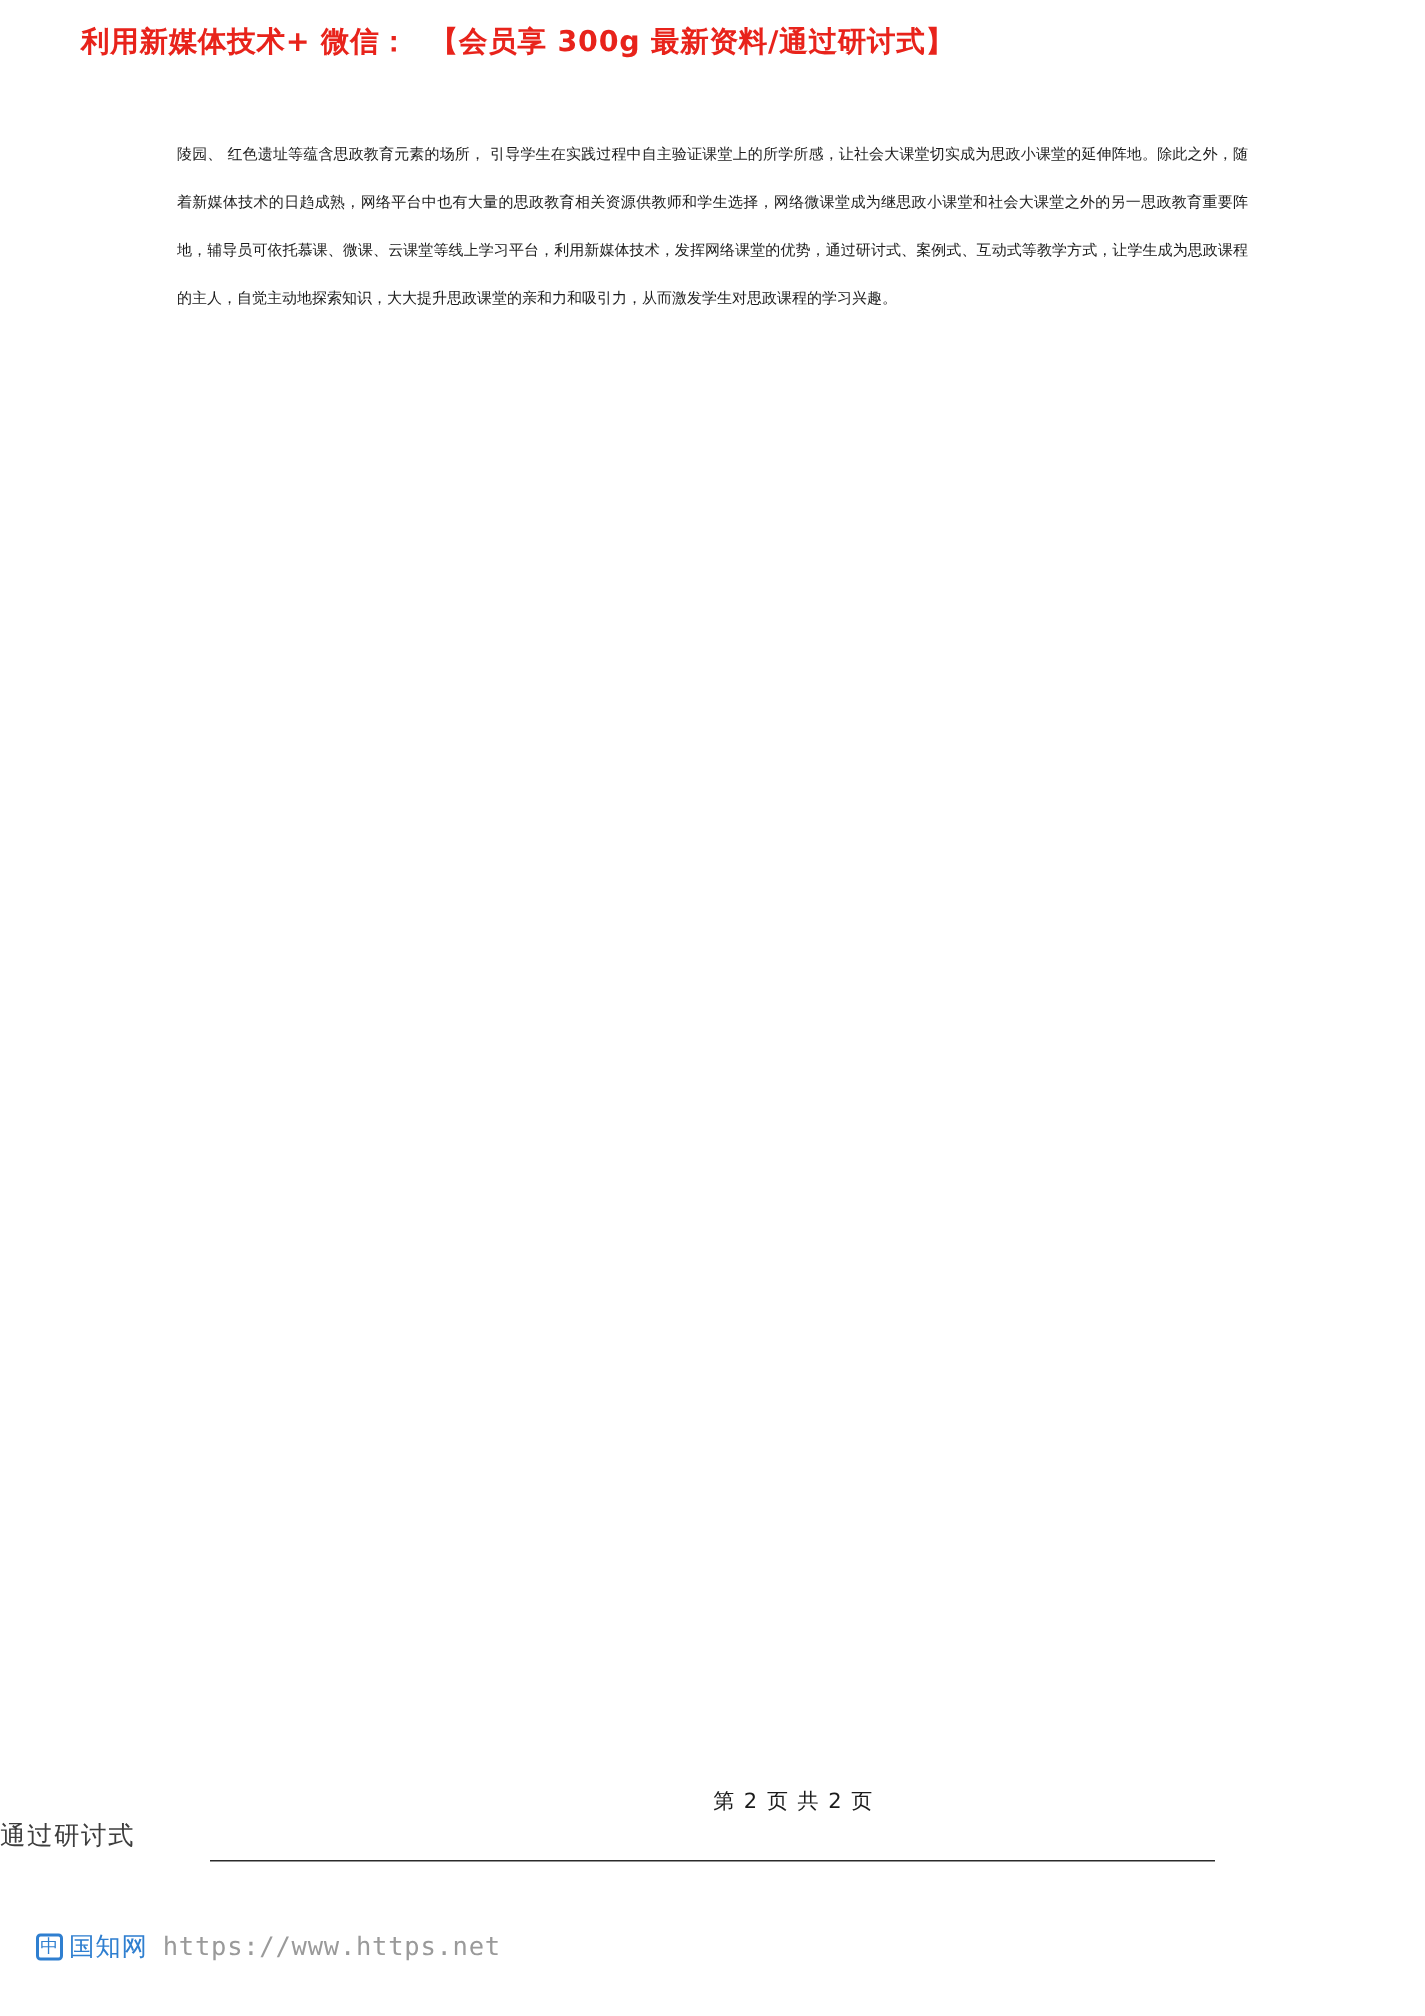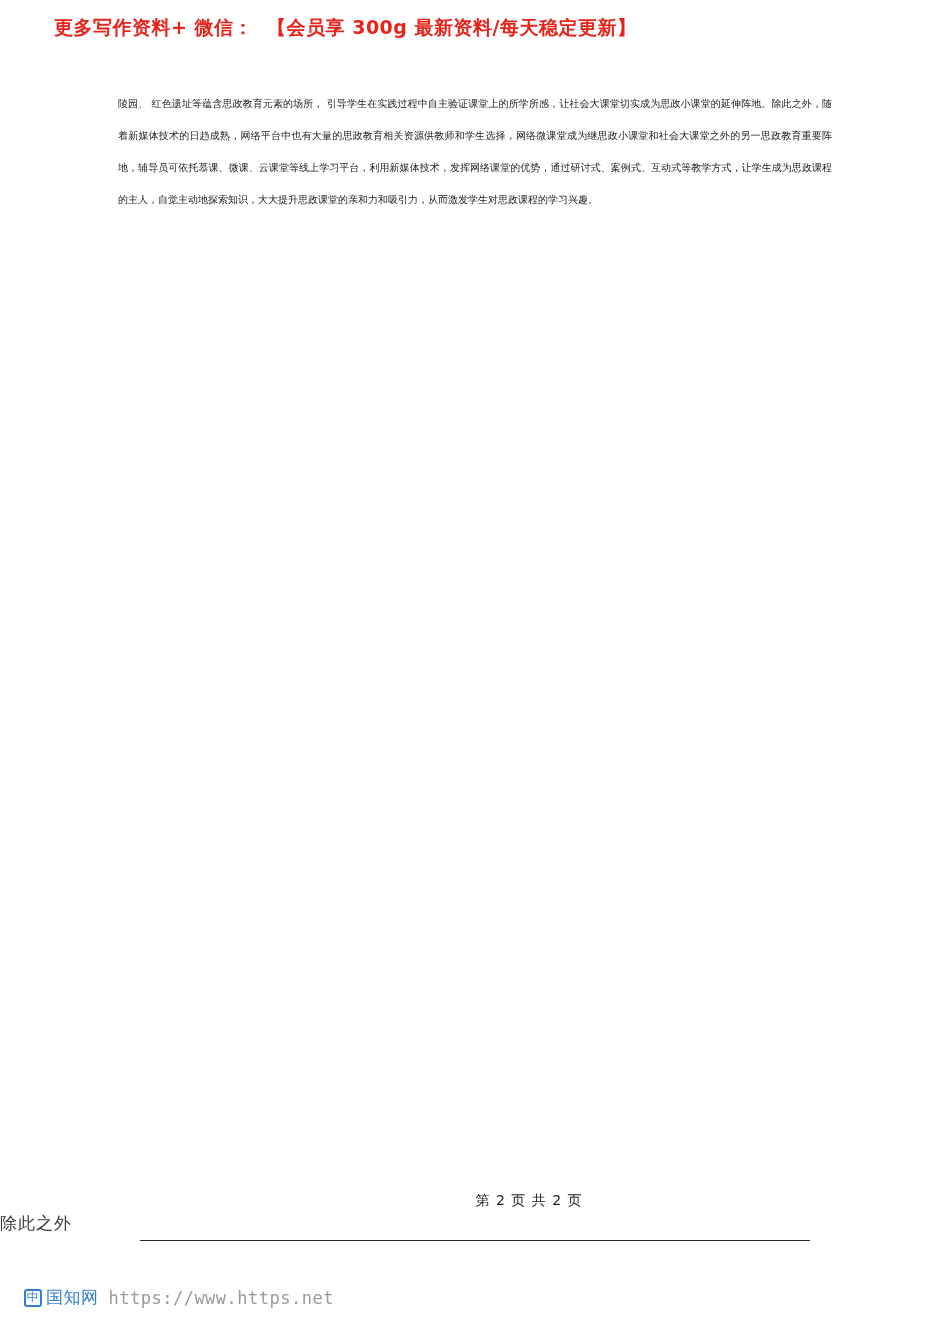--- a/index.html
+++ b/index.html
@@ -133,35 +133,35 @@
     color: #9a9a9a;
     font-family: "DejaVu Sans Mono", monospace;
     font-size: 17px;
     letter-spacing: 0.5px;
   }
 </style>
 </head>
 <body>
 
 <div class="promo-banner">
-  <span class="promo-plain">更多写作资料+ 微信：</span>
-  <span class="promo-bracket">【会员享 300g 最新资料/每天稳定更新】</span>
+  <span class="promo-plain">利用新媒体技术+ 微信：</span>
+  <span class="promo-bracket">【会员享 300g 最新资料/通过研讨式】</span>
 </div>
 
 <div class="doc-area">
   <p class="para">陵园、 红色遗址等蕴含思政教育元素的场所， 引导学生在实践过程中自主验证课堂上的所学所感，让社会大课堂切实成为思政小课堂的延伸阵地。除此之外，随着新媒体技术的日趋成熟，网络平台中也有大量的思政教育相关资源供教师和学生选择，网络微课堂成为继思政小课堂和社会大课堂之外的另一思政教育重要阵地，辅导员可依托慕课、微课、云课堂等线上学习平台，利用新媒体技术，发挥网络课堂的优势，通过研讨式、案例式、互动式等教学方式，让学生成为思政课程的主人，自觉主动地探索知识，大大提升思政课堂的亲和力和吸引力，从而激发学生对思政课程的学习兴趣。</p>
 </div>
 
 <div class="page-num">
   <span class="page-num-inner">第 2 页  共 2 页</span>
 </div>
 
 <div class="footer-rule"></div>
 
-<div class="wm-left">除此之外</div>
+<div class="wm-left">通过研讨式</div>
 
 <div class="cnki-mark">
   <span class="cnki-logo">
     <span class="cnki-sq">中</span>
     <span>国知网</span>
   </span>
   <span class="cnki-url">https://www.https.net</span>
 </div>
 
 </body></html>

